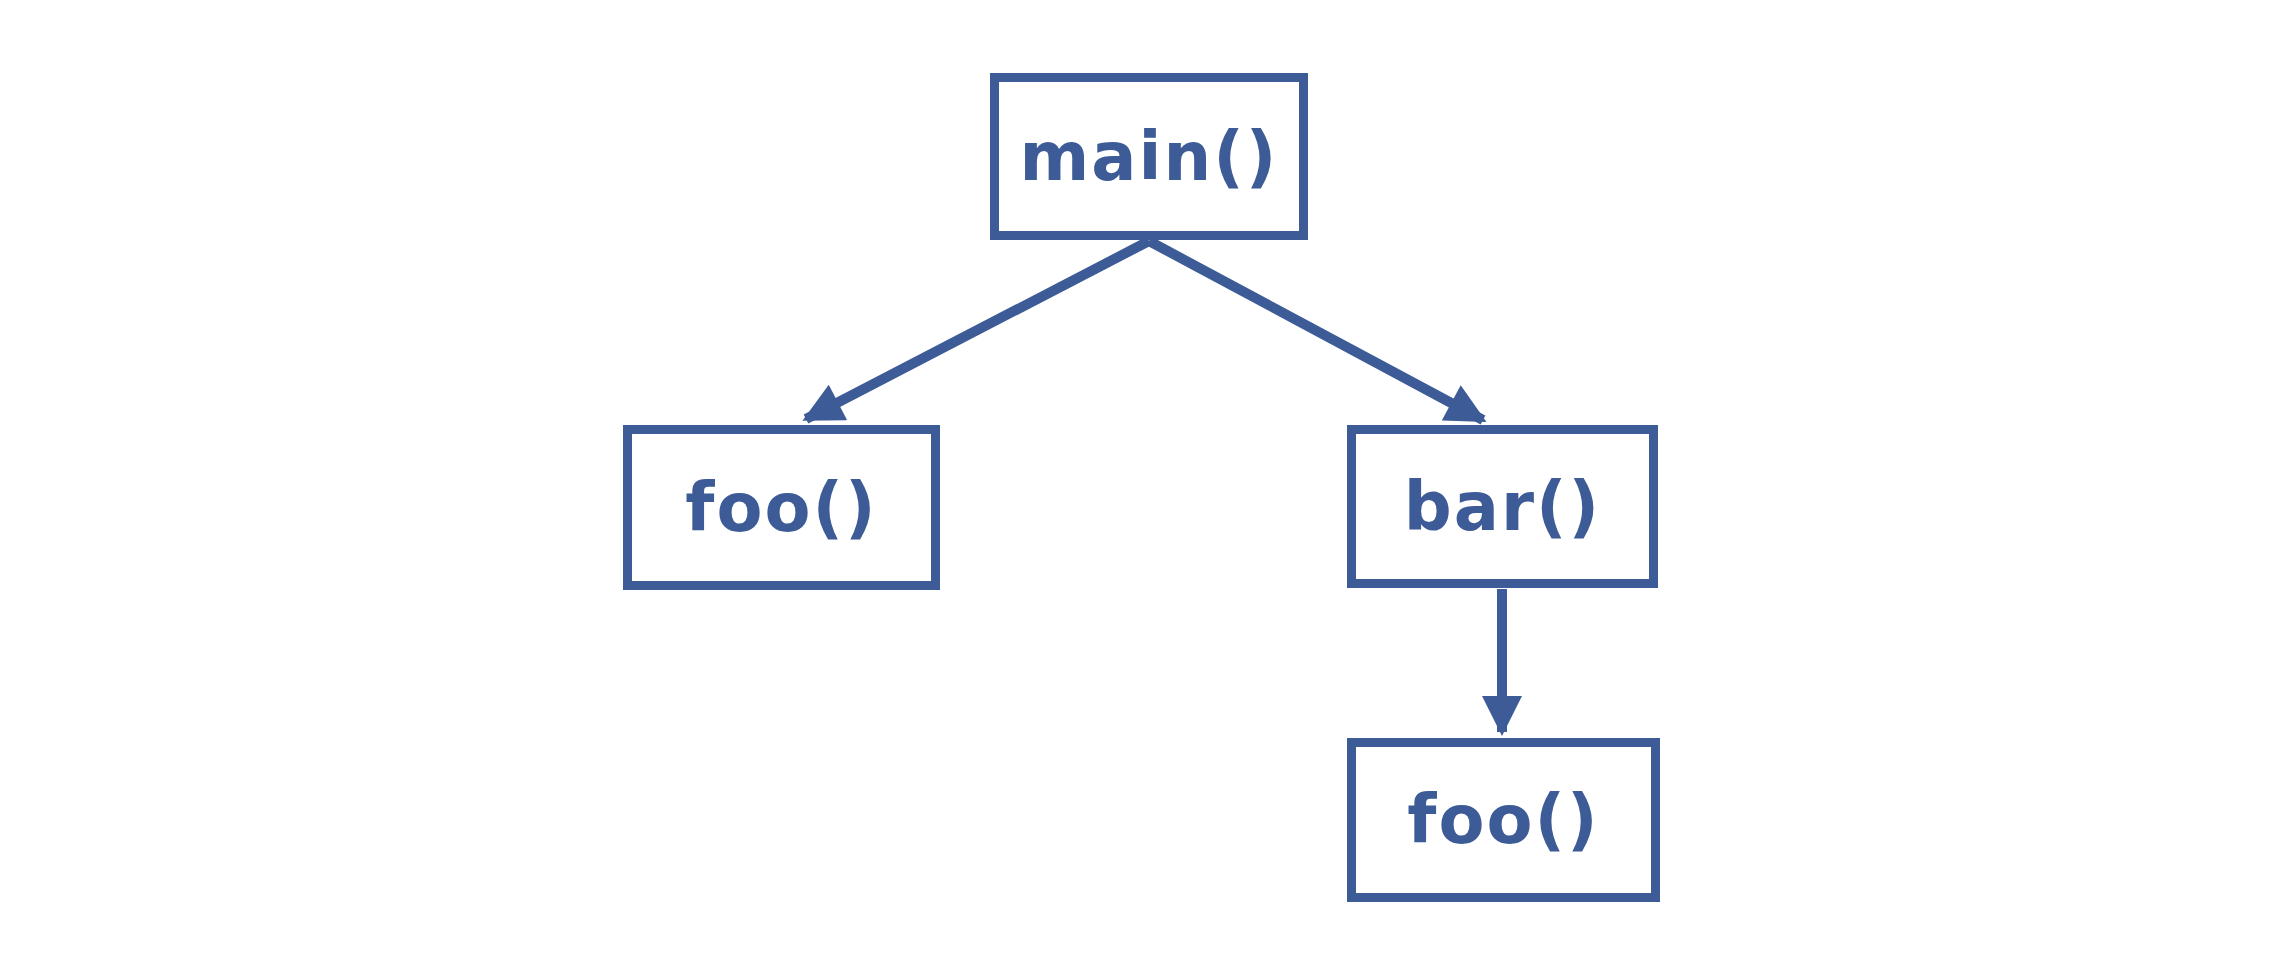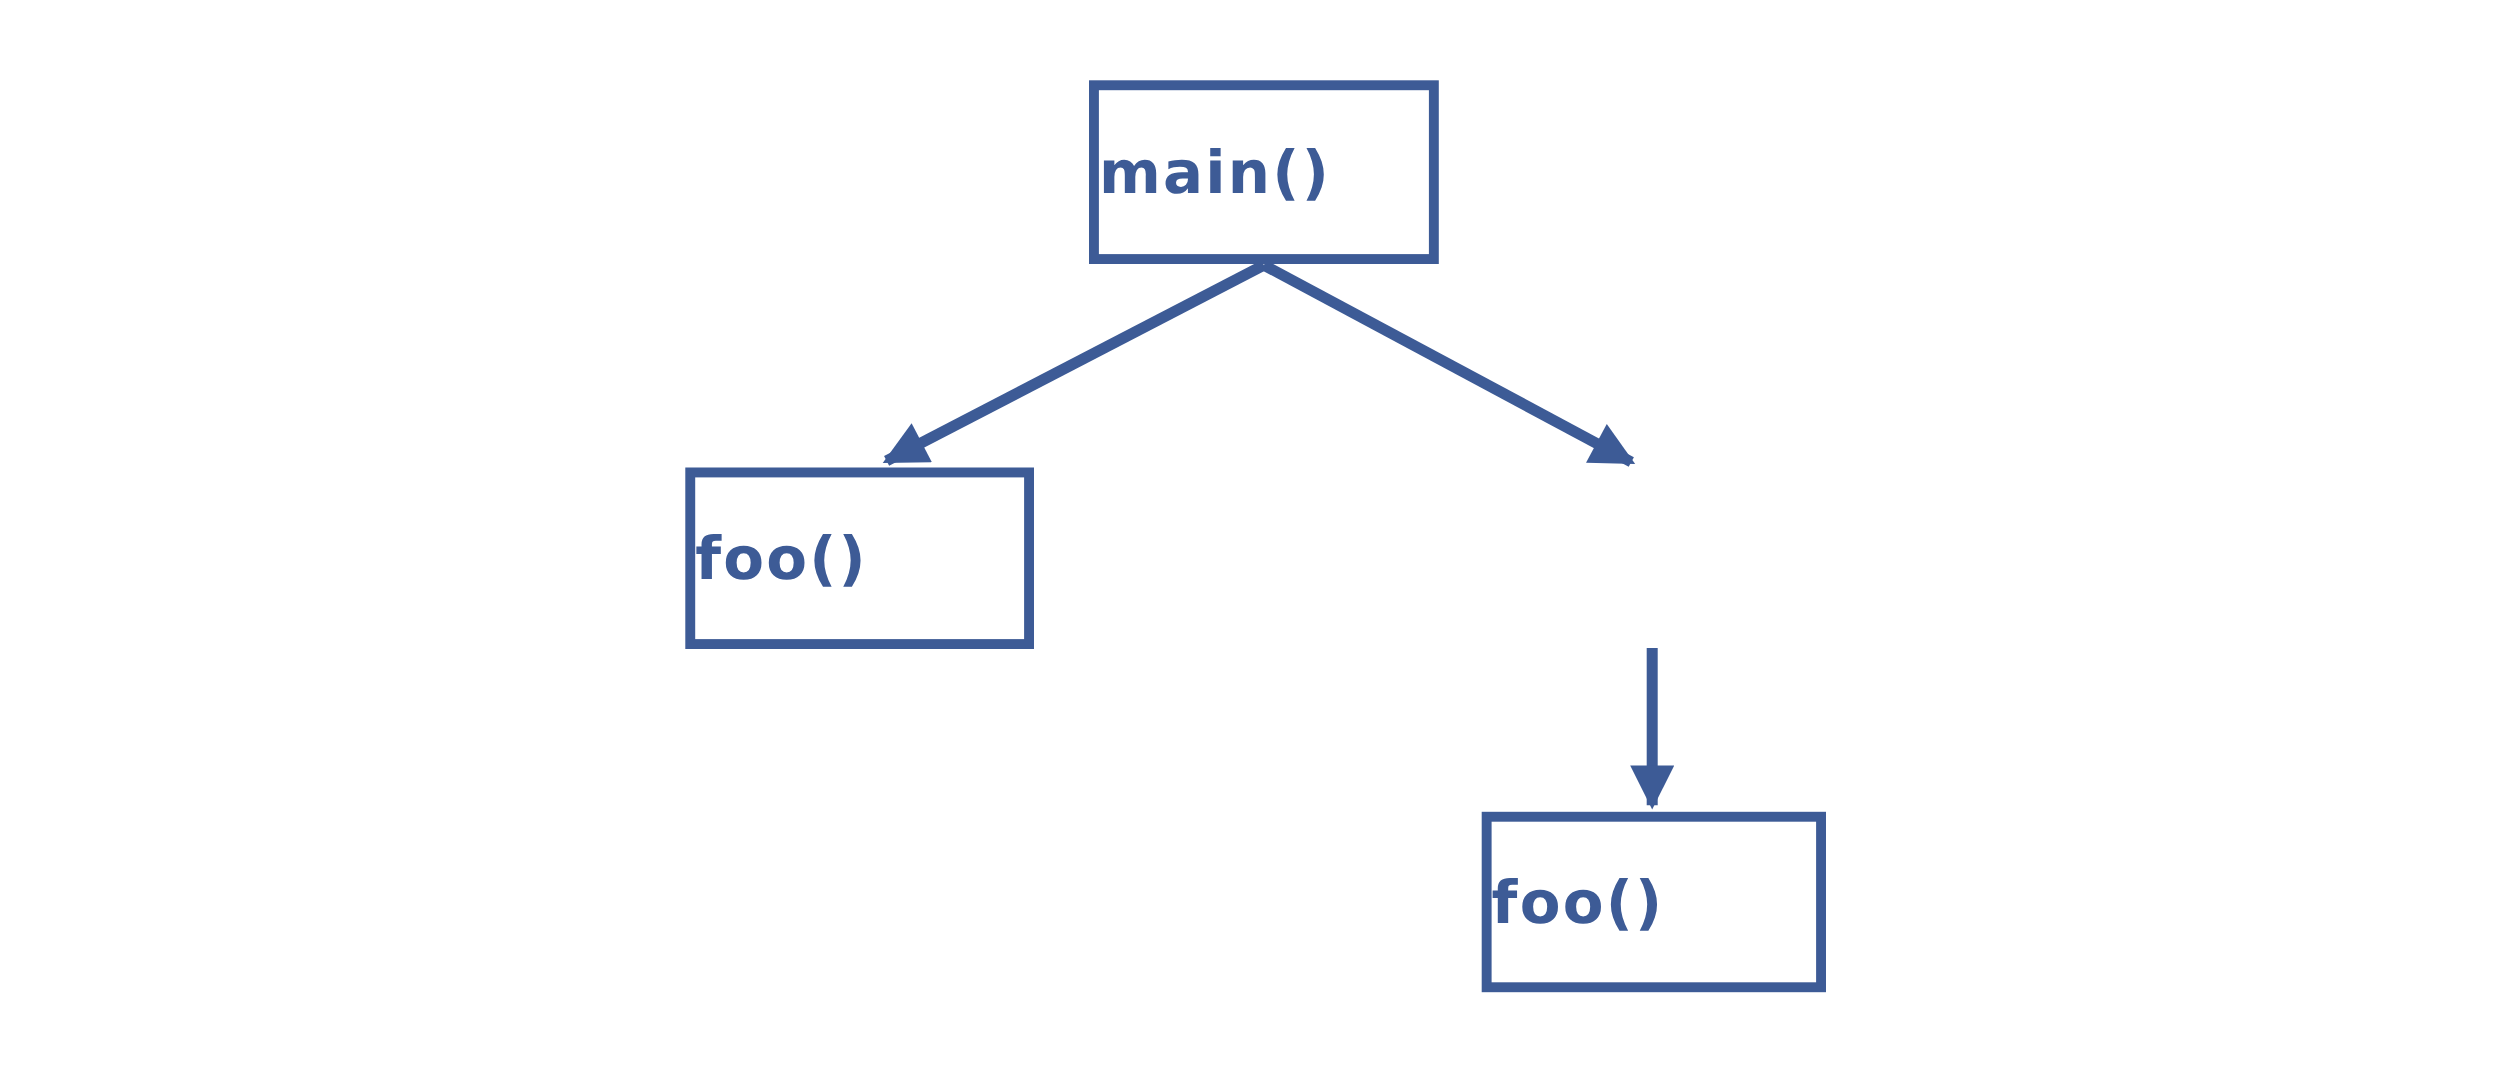--- a/index.html
+++ b/index.html
@@ -22,22 +22,23 @@
     width: 2284px;
     height: 979px;
   }
   .node {
     position: absolute;
     box-sizing: border-box;
     border: 9px solid var(--stroke, #3d5b96);
     background: #ffffff;
     display: flex;
     align-items: center;
+    justify-content: center;
     color: var(--stroke, #3d5b96);
-    font-size: 54px;
+    font-size: 67px;
     font-weight: 600;
     letter-spacing: 2px;
   }
   .node-main   { left:  990px; top:  73px; width: 318px; height: 167px; }
   .node-foo-l  { left:  623px; top: 425px; width: 317px; height: 165px; }
   .node-bar    { left: 1347px; top: 425px; width: 311px; height: 163px; }
   .node-foo-b  { left: 1347px; top: 738px; width: 313px; height: 164px; }
   .edge {
     stroke: var(--stroke, #3d5b96);
     stroke-width: 10;
@@ -61,18 +62,21 @@
   </svg>
 
   <div class="node node-main">
     <span>main()</span>
   </div>
 
   <div class="node node-foo-l">
     <span>foo()</span>
   </div>
 
+  <div class="node node-bar">
+    <span>bar()</span>
+  </div>
 
   <div class="node node-foo-b">
     <span>foo()</span>
   </div>
 
 </div>
 
 </body></html>

